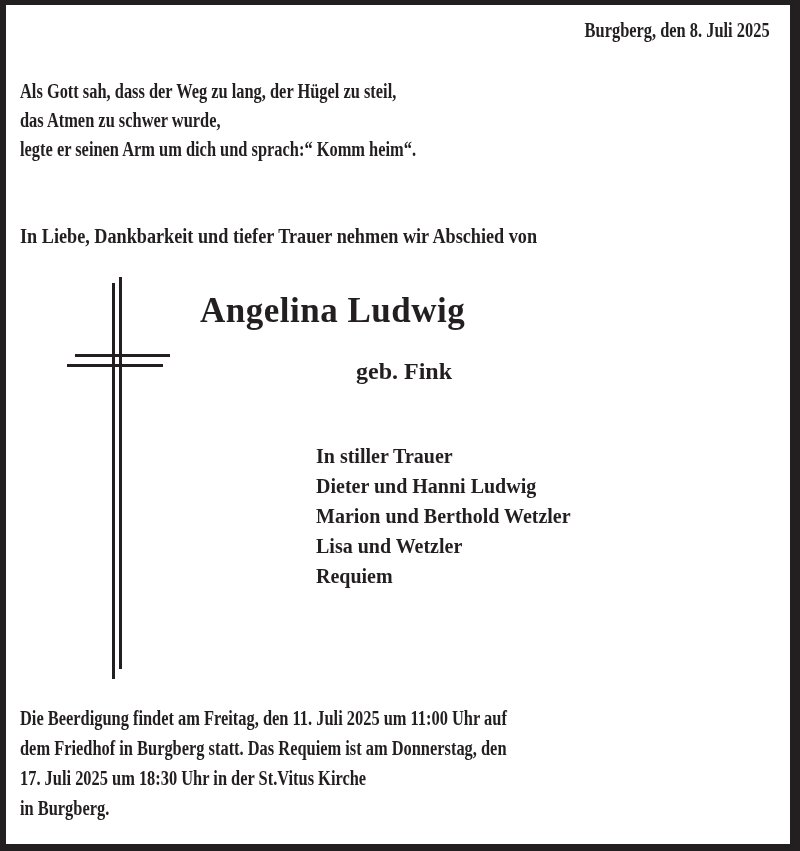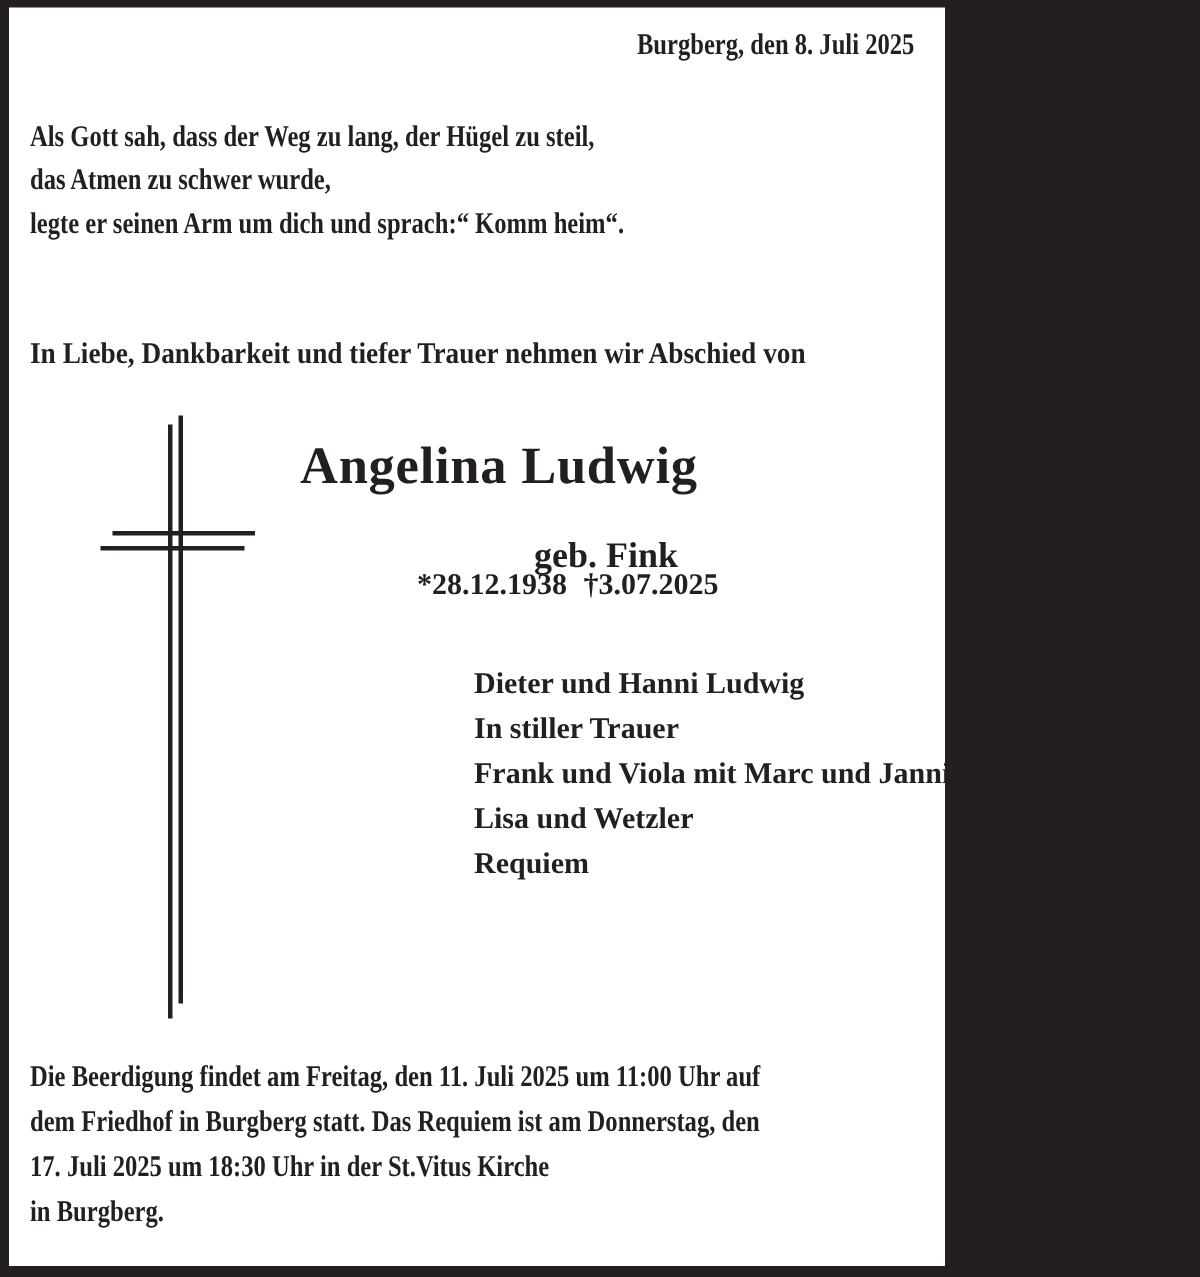--- a/index.html
+++ b/index.html
@@ -1,17 +1,17 @@
 <!DOCTYPE html>
 <html><head>
 <meta charset="utf-8">
 <style>
   html, body { margin:0; padding:0; }
   body { width:800px; height:851px; background:#231f20; position:relative; overflow:hidden; }
-  .sheet { position:absolute; left:6px; top:5px; width:624px; height:839px; background:#fff; }
+  .sheet { position:absolute; left:6px; top:5px; width:784px; height:839px; background:#fff; }
   .t { position:absolute; font-family:"Liberation Serif", serif; font-weight:bold; color:#231f20; white-space:nowrap; }
   .date { right:20px; top:14px; font-size:20px; transform:scaleX(0.82); transform-origin:right top; }
   .poem { left:14px; top:72px; font-size:20px; line-height:29px; transform:scaleX(0.82); transform-origin:left top; }
   .intro { left:14px; top:220px; font-size:20px; transform:scaleX(0.91); transform-origin:left top; }
   .name { left:194px; top:286px; font-size:35px; letter-spacing:0.5px; }
   .born { left:350px; top:353px; font-size:24px; }
   .dates { left:272px; top:374px; font-size:20px; word-spacing:6px; }
   .mourners { left:310px; top:436px; font-size:20px; line-height:30px; }
   .funeral { left:14px; top:698px; font-size:20px; line-height:30px; transform:scaleX(0.82); transform-origin:left top; }
   .line { position:absolute; background:#231f20; }
@@ -32,26 +32,25 @@
 
   <div>
     <div class="line" style="left:106px;top:278px;width:3px;height:396px;"></div>
     <div class="line" style="left:113px;top:272px;width:3px;height:392px;"></div>
     <div class="line" style="left:69px;top:349px;width:95px;height:3px;"></div>
     <div class="line" style="left:61px;top:359px;width:96px;height:3px;"></div>
   </div>
 
   <div class="t name">Angelina Ludwig</div>
   <div class="t born">geb. Fink</div>
-  <div class="t dates">*28.12.1938  †3.07.2025</div>
 
   <div class="t mourners">
+    <div>In stiller Trauer</div>
     <div>Dieter und Hanni Ludwig</div>
-    <div>In stiller Trauer</div>
-    <div>Frank und Viola mit Marc und Jannik</div>
+    <div>Marion und Berthold Wetzler</div>
     <div>Lisa und Wetzler</div>
     <div>Requiem</div>
   </div>
 
   <div class="t funeral">
     <div>Die Beerdigung findet am Freitag, den 11. Juli 2025 um 11:00 Uhr auf</div>
     <div>dem Friedhof in Burgberg statt. Das Requiem ist am Donnerstag, den</div>
     <div>17. Juli 2025 um 18:30 Uhr in der St.Vitus Kirche</div>
     <div>in Burgberg.</div>
   </div>

